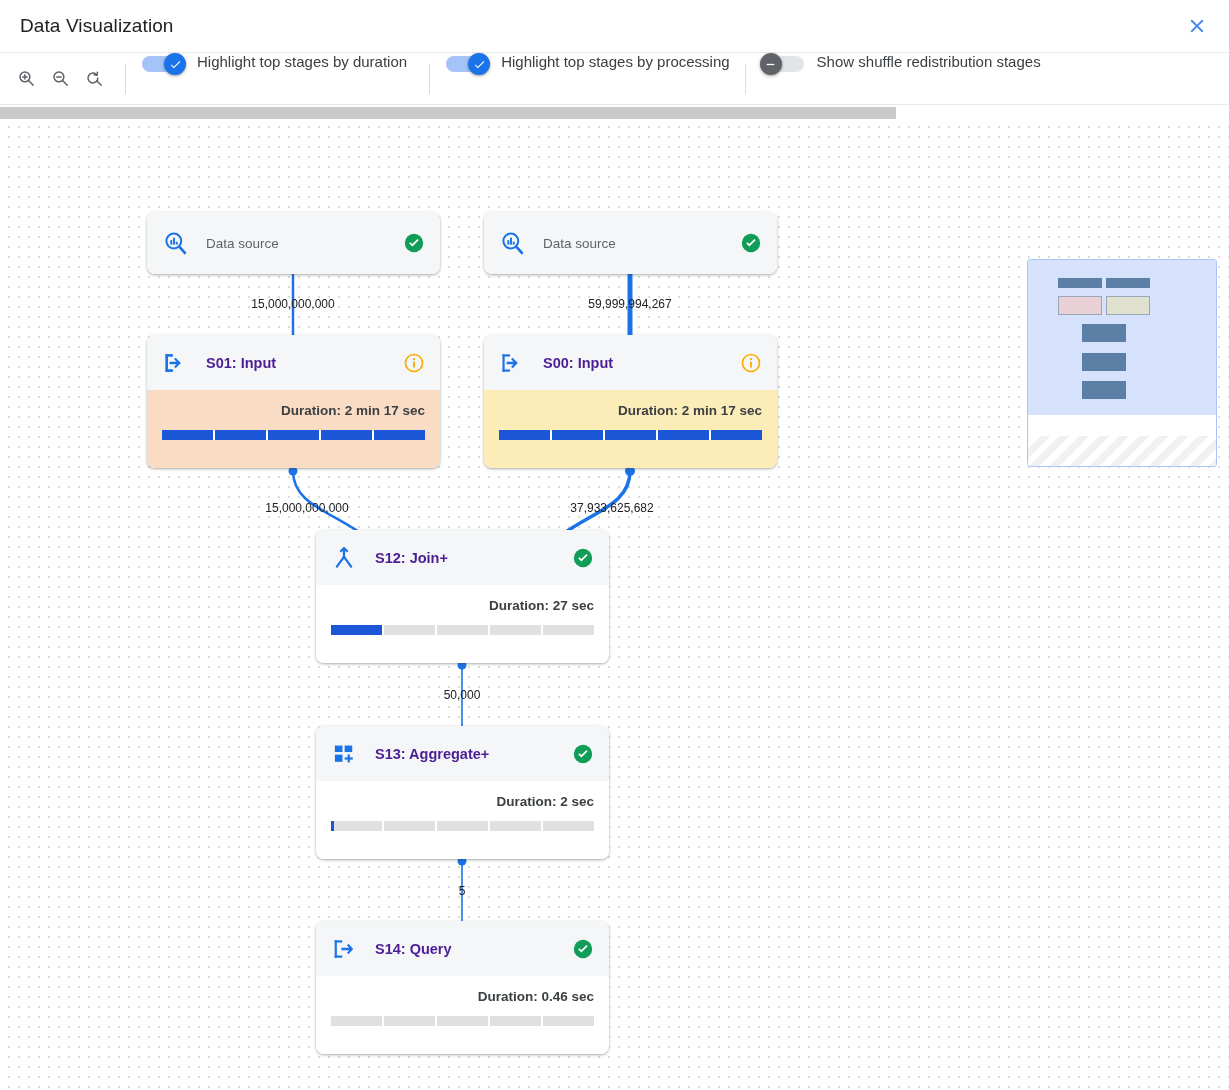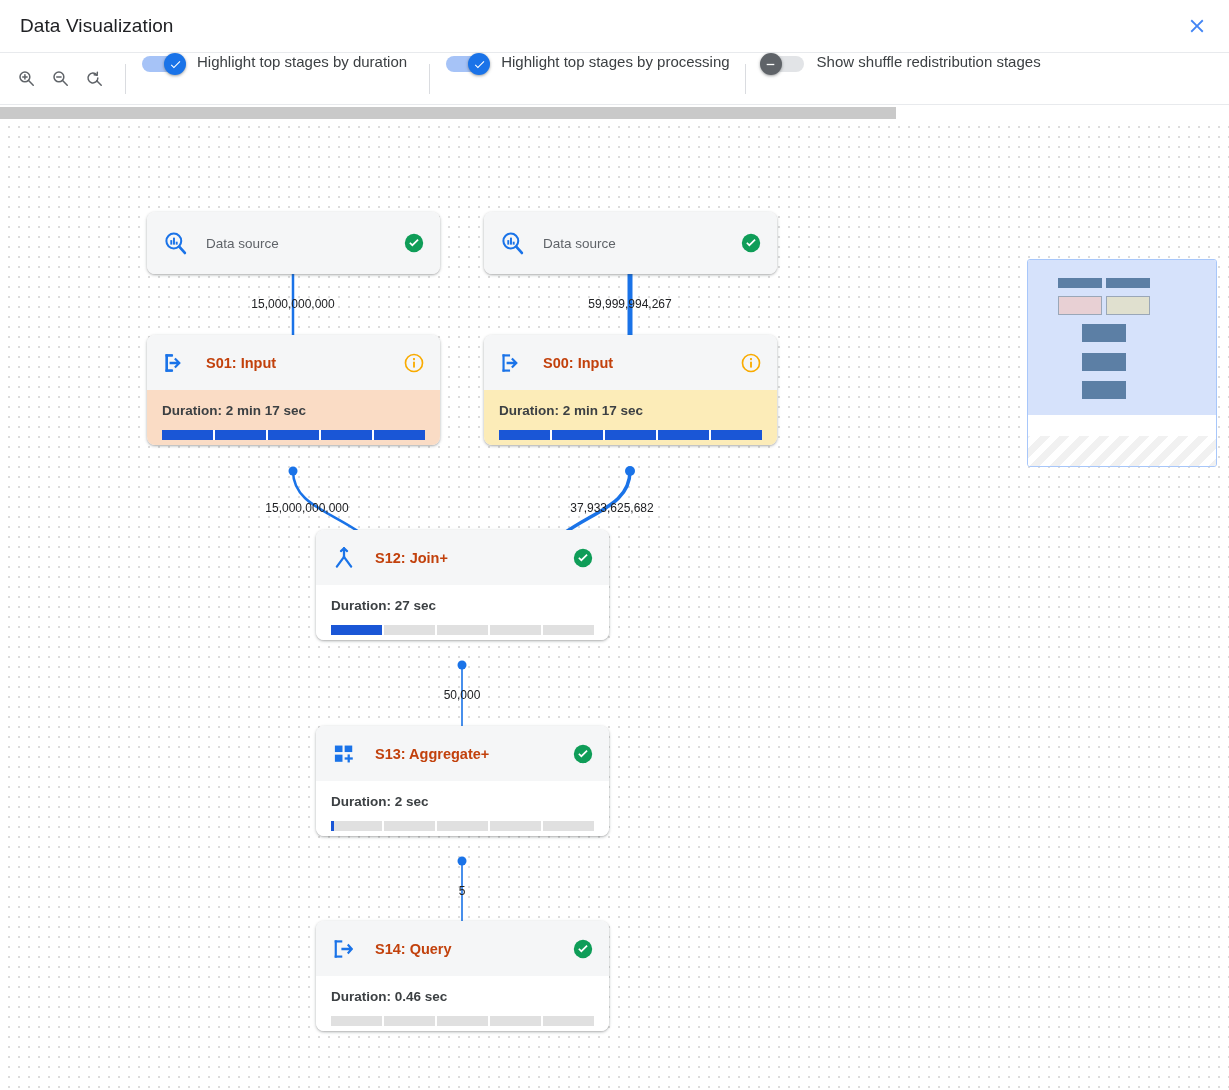--- a/index.html
+++ b/index.html
@@ -134,35 +134,36 @@
     display: flex; align-items: center;
     padding: 0 15px;
   }
   .node-head.ds { height: 62px; }
   .node-icon { width: 30px; flex: none; display: flex; align-items: center; }
   .node-title {
     flex: 1;
     margin-left: 14px;
     font-size: 14.5px;
     font-weight: bold;
-    color: #c2410c;
+    color: #4c1d95;
   }
   .node-status { flex: none; width: 22px; height: 22px; }
 
   .ds-text { flex: 1; margin-left: 14px; }
   .ds-redacted {
     height: 14px; width: 182px;
     background: #000000;
     margin-bottom: 3px;
   }
   .ds-sub { font-size: 13.5px; color: #5f6368; }
 
   .node-body {
-    padding: 13px 15px 5px 15px;
-    background: #ffffff;
+    padding: 13px 15px 28px 15px;
+    background: #ffffff;
+    text-align: right;
   }
   .node-body.peach { background: #fadcc5; }
   .node-body.yellow { background: #fcecb8; }
   .dur-text {
     font-size: 13.5px;
     color: #3c4043;
     font-weight: bold;
     margin-bottom: 12px;
   }
   .bar {

